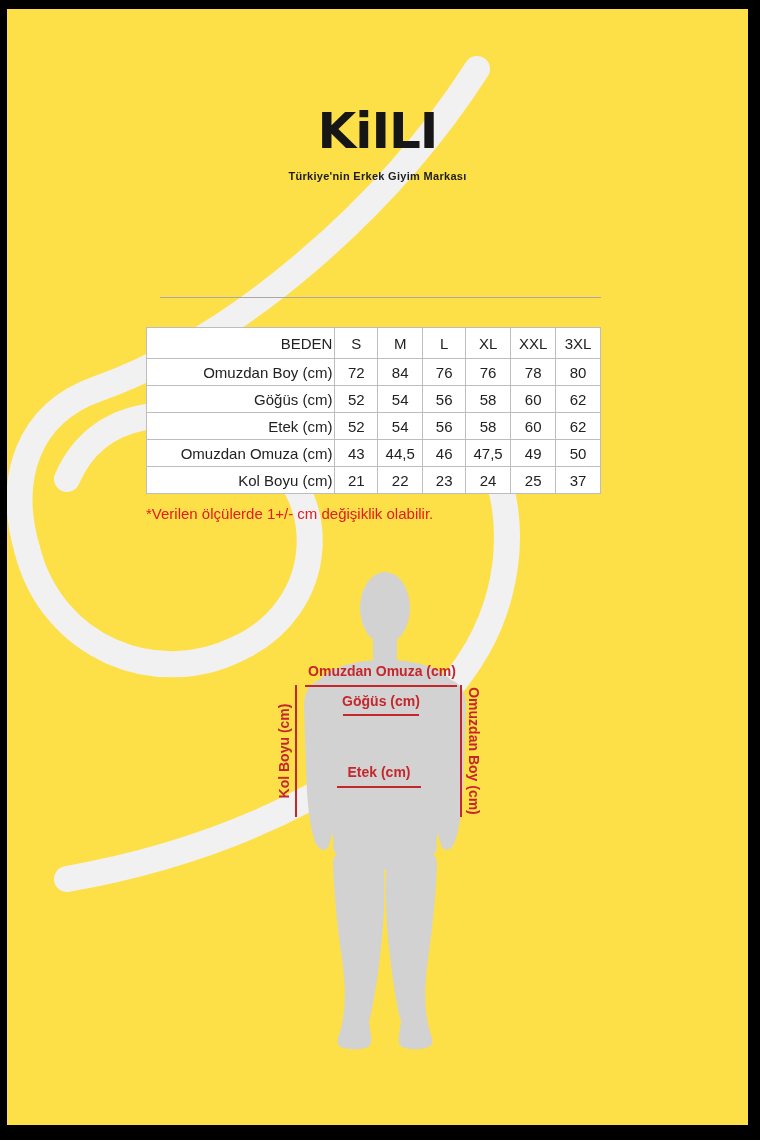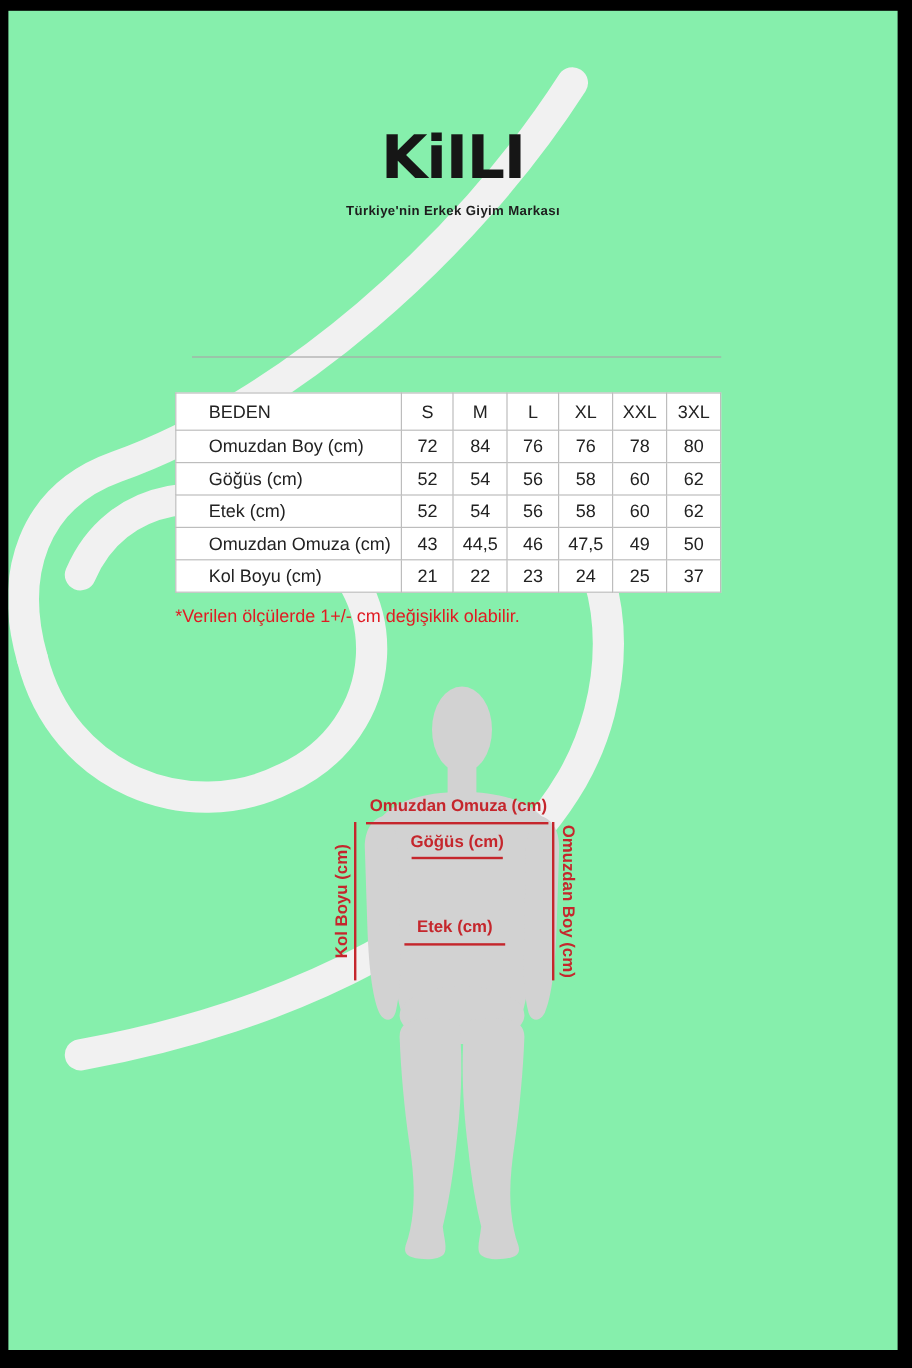--- a/index.html
+++ b/index.html
@@ -3,21 +3,21 @@
 <meta charset="utf-8">
 <style>
   html,body { margin:0; padding:0; }
   body {
     width:760px; height:1140px; position:relative;
     background:#000;
     font-family:"Liberation Sans", sans-serif;
   }
   .page {
     position:absolute; left:7px; top:9px; width:741px; height:1116px;
-    background:#86efac; overflow:hidden;
+    background:#fde047; overflow:hidden;
   }
   
   .watermark { position:absolute; left:0; top:0; z-index:0; }
   
   .logo { position:absolute; left:0; right:0; top:79px; text-align:center; z-index:2; }
   .logo-row { display:flex; justify-content:center; align-items:flex-start; }
   .logo-txt {
     font-family:"DejaVu Sans", sans-serif; font-weight:700; font-size:50px;
     line-height:1; color:#161616; letter-spacing:-1px; margin-top:18px;
   }
@@ -39,21 +39,21 @@
   
   .size-table {
     position:absolute; left:139px; top:318px; width:455px; z-index:2;
     border-collapse:collapse; font-size:15px; color:#222; background:#fff;
   }
   .size-table th, .size-table td {
     border:1px solid #bdbdbd; font-weight:400; text-align:center;
     height:26px; padding:0 2px;
   }
   .size-table th { height:30px; }
-  .size-table .lbl { text-align:left; padding-left:27px; width:182px; }
+  .size-table .lbl { text-align:right; padding-left:27px; width:182px; }
   .size-table .num { width:43px; }
   
   .note {
     position:absolute; left:139px; top:496px; margin:0; z-index:2;
     font-size:15px; color:#e01b22;
   }
   
   .silhouette { position:absolute; left:273px; top:559px; z-index:1; }
   
   .ann {

